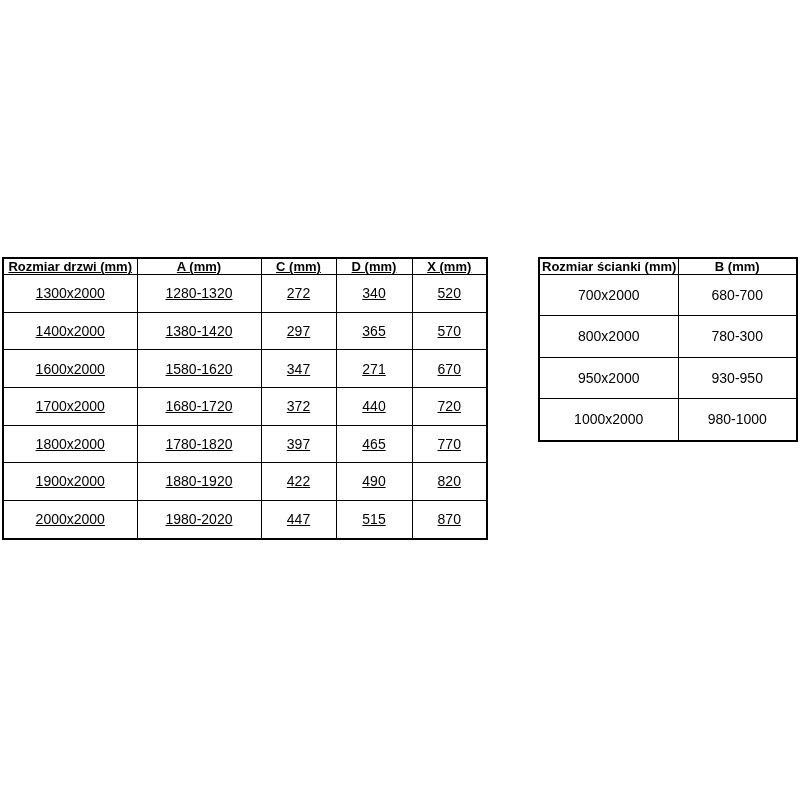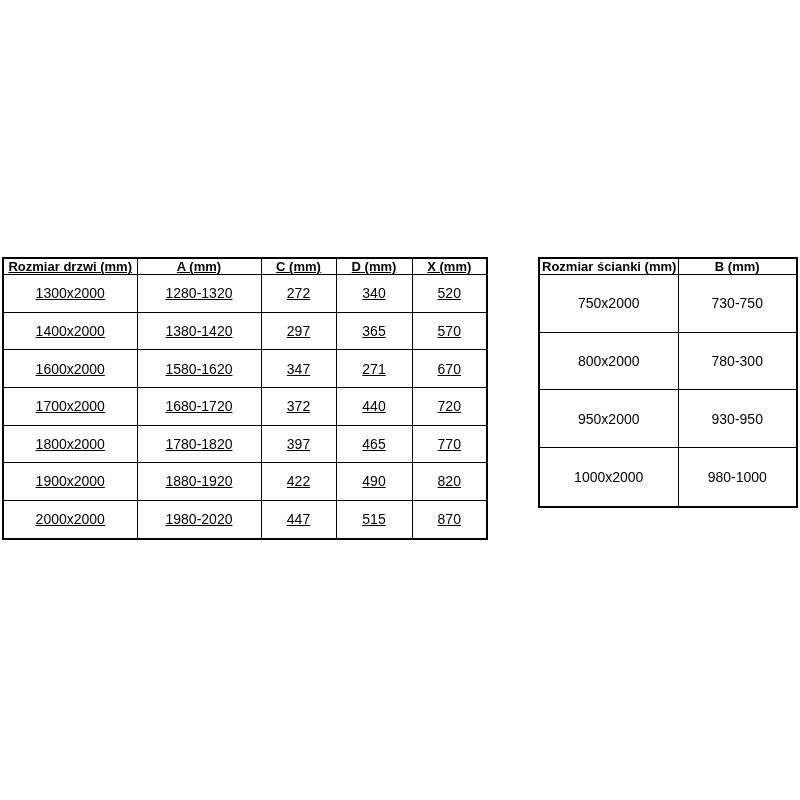--- a/index.html
+++ b/index.html
@@ -42,21 +42,21 @@
     left: 2px;
     top: 257px;
     width: 485px;
     height: 283px;
     text-decoration: underline;
   }
   #right-table {
     left: 538px;
     top: 257px;
     width: 258px;
-    height: 251px;
+    height: 185px;
   }
   #left-table col:nth-child(1) { width: 134px; }
   #left-table col:nth-child(2) { width: 124px; }
   #left-table col:nth-child(3) { width: 75px; }
   #left-table col:nth-child(4) { width: 76px; }
   #left-table col:nth-child(5) { width: 75px; }
   #right-table col:nth-child(1) { width: 139px; }
   #right-table col:nth-child(2) { width: 119px; }
 </style>
 </head>
@@ -138,22 +138,22 @@
       <col>
     </colgroup>
   <thead>
       <tr>
         <th>Rozmiar ścianki (mm)</th>
         <th>B (mm)</th>
       </tr>
     </thead>
   <tbody>
       <tr>
-        <td>750x2000</td>
-        <td>730-750</td>
+        <td>700x2000</td>
+        <td>680-700</td>
       </tr>
       <tr>
         <td>800x2000</td>
         <td>780-300</td>
       </tr>
       <tr>
         <td>950x2000</td>
         <td>930-950</td>
       </tr>
       <tr>

